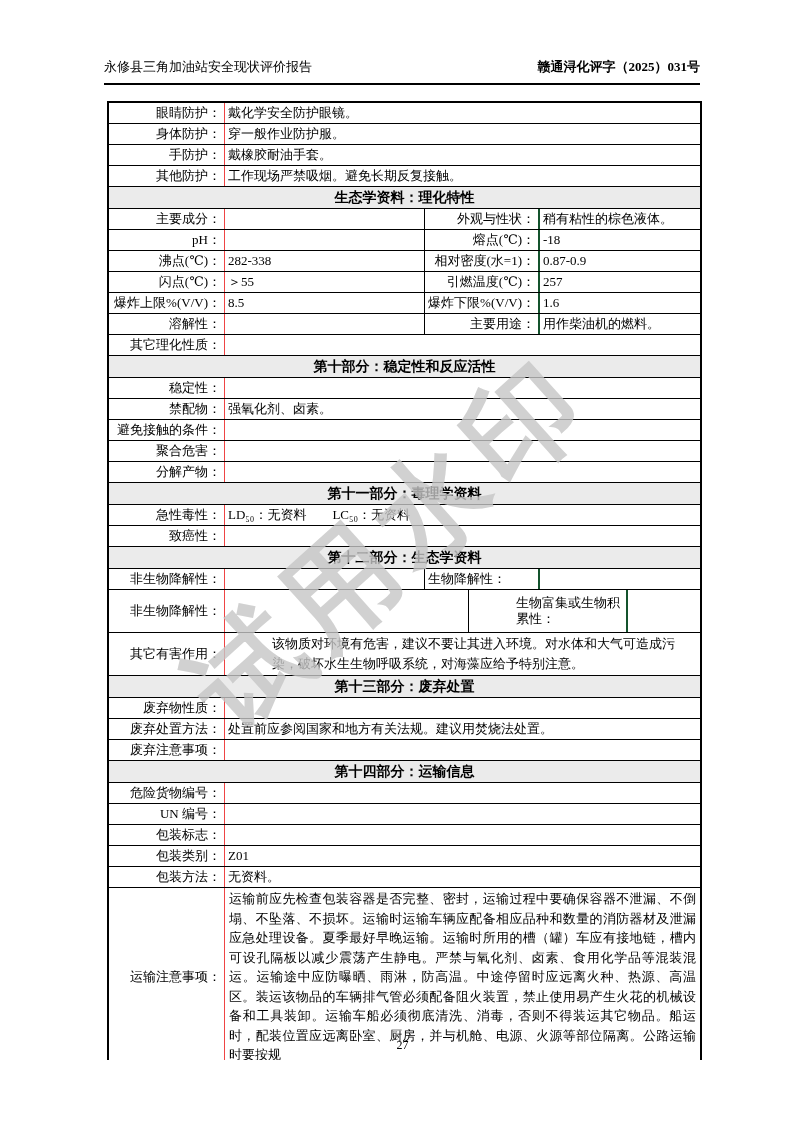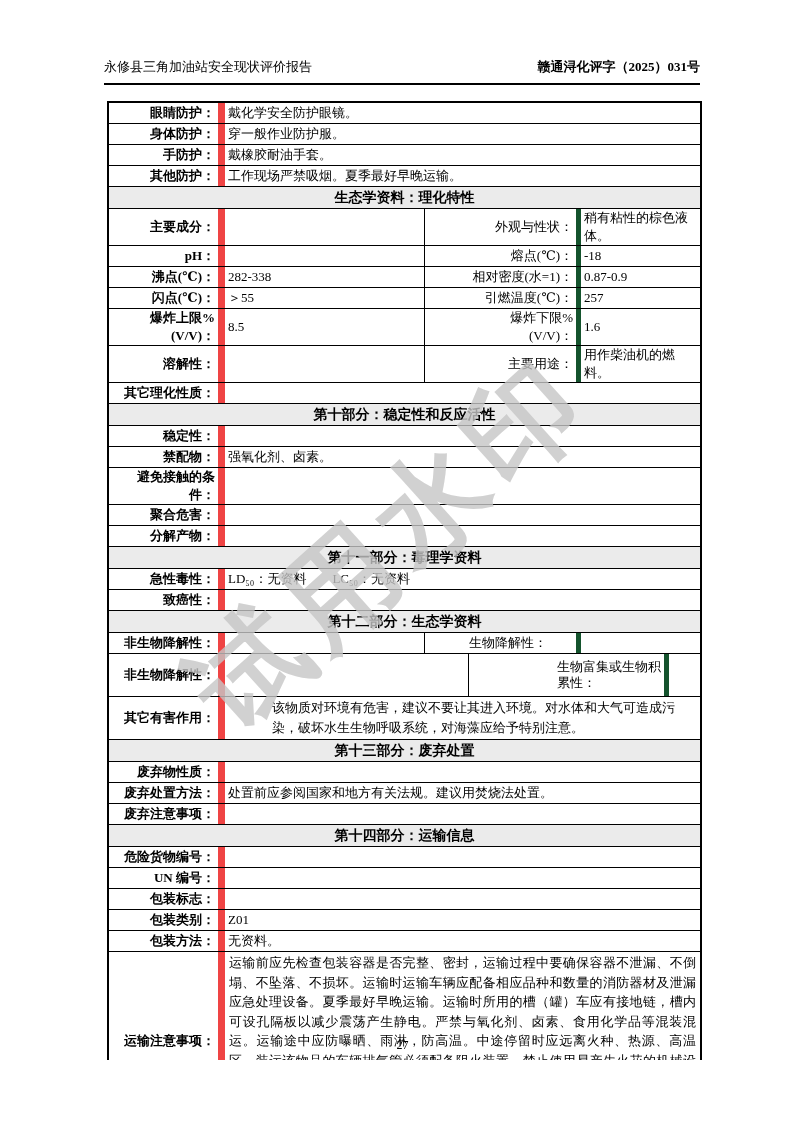--- a/index.html
+++ b/index.html
@@ -38,30 +38,28 @@
     font-weight:bold;
     font-size:14px;
     justify-content:center;
     align-items:center;
     text-align:center;
   }
   .cell{display:flex;align-items:center;box-sizing:border-box;padding:0 3px;}
   .lab{
     width:116px;flex:0 0 116px;
     justify-content:flex-end;text-align:right;
-    border-right:7px solid #ef4444;
-    font-weight:bold;
+    border-right:1px solid #ef4444;
   }
   .val{flex:1 1 auto;}
   .v1{width:200px;flex:0 0 200px;border-right:1px solid #000;}
   .lab2{
     width:115px;flex:0 0 115px;
     justify-content:flex-end;text-align:right;
-    border-right:5px solid #14532d;
-    margin-left:41px;
+    border-right:2px solid #14532d;
   }
   .eco .lab2{justify-content:flex-start;text-align:left;line-height:16px;}
   .v2{flex:1 1 auto;}
   .h2{min-height:42px;gap:44px;}
   .h8{min-height:160px;}
   .wrap2{line-height:20px;padding:1px 3px;}
   .just{text-align:justify;line-height:19.5px;padding:1px 4px;}
   .pageno{
     position:absolute;left:107px;top:1038px;width:591px;
     text-align:center;font-size:12px;
@@ -97,21 +95,21 @@
     <div class="r">
       <div class="cell lab">身体防护：</div>
       <div class="cell val">穿一般作业防护服。</div>
     </div>
     <div class="r">
       <div class="cell lab">手防护：</div>
       <div class="cell val">戴橡胶耐油手套。</div>
     </div>
     <div class="r">
       <div class="cell lab">其他防护：</div>
-      <div class="cell val">工作现场严禁吸烟。夏季最好早晚运输。</div>
+      <div class="cell val">工作现场严禁吸烟。避免长期反复接触。</div>
     </div>
 
     <div class="r sec">生态学资料：理化特性</div>
 
     <div class="r">
       <div class="cell lab">主要成分：</div>
       <div class="cell v1"></div>
       <div class="cell lab2">外观与性状：</div>
       <div class="cell v2">稍有粘性的棕色液体。</div>
     </div>

